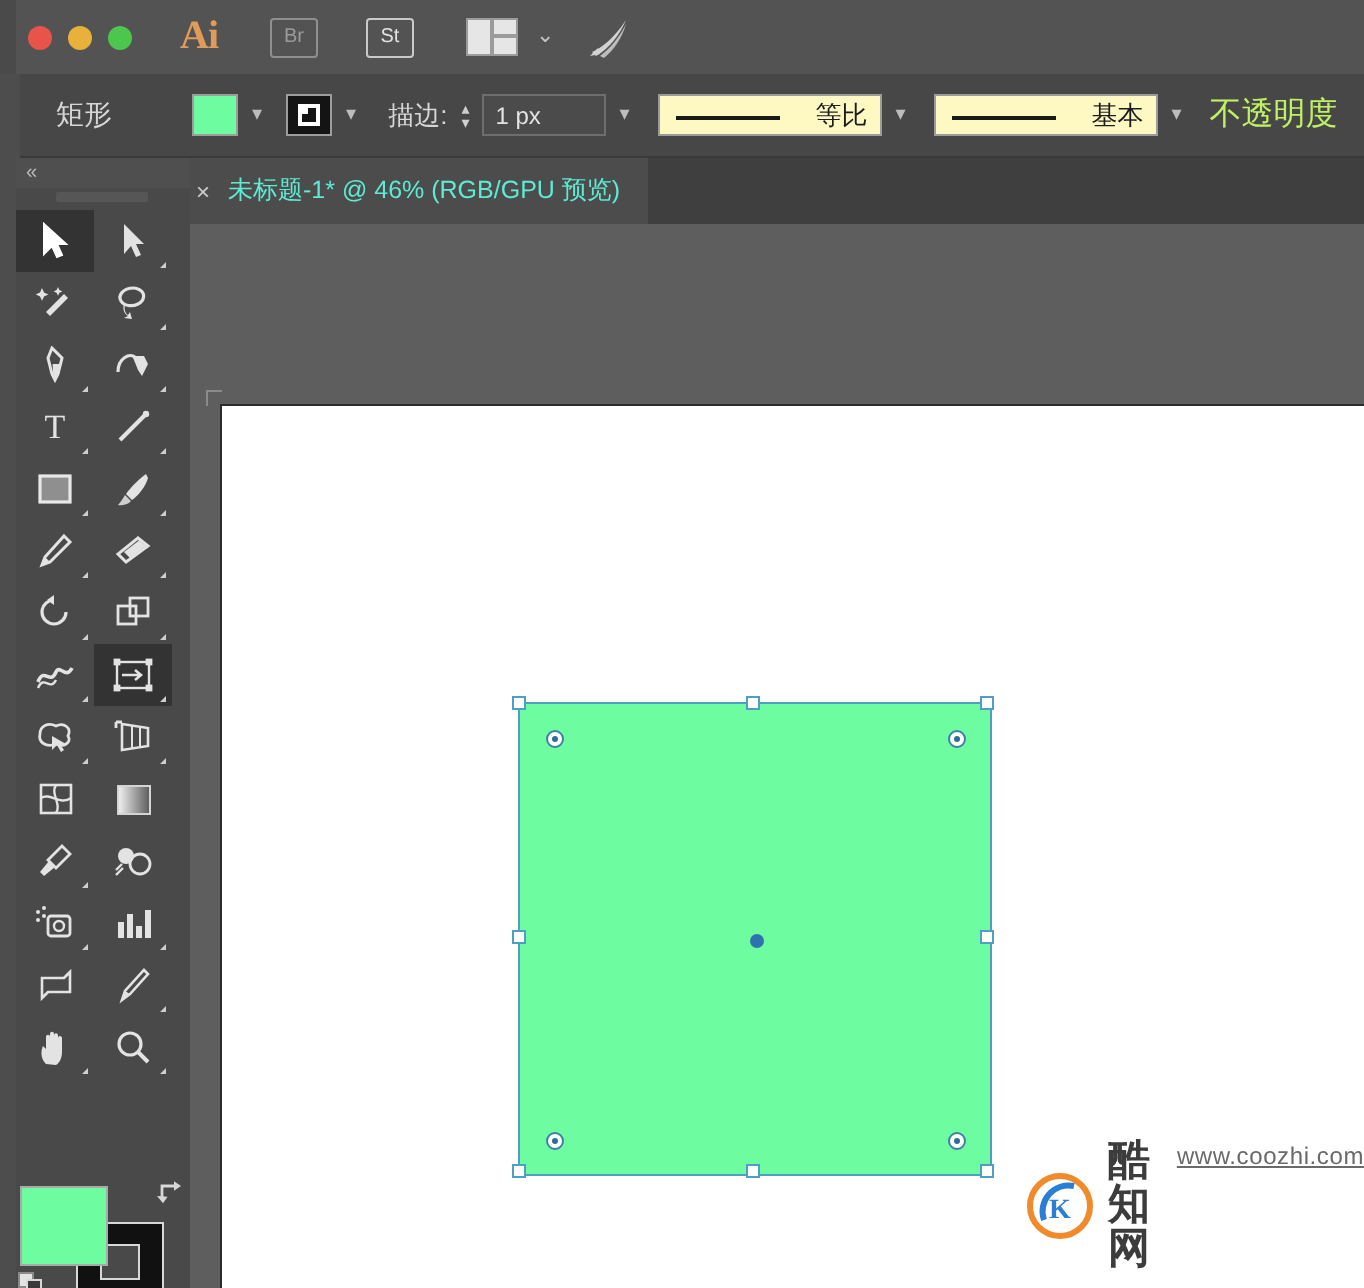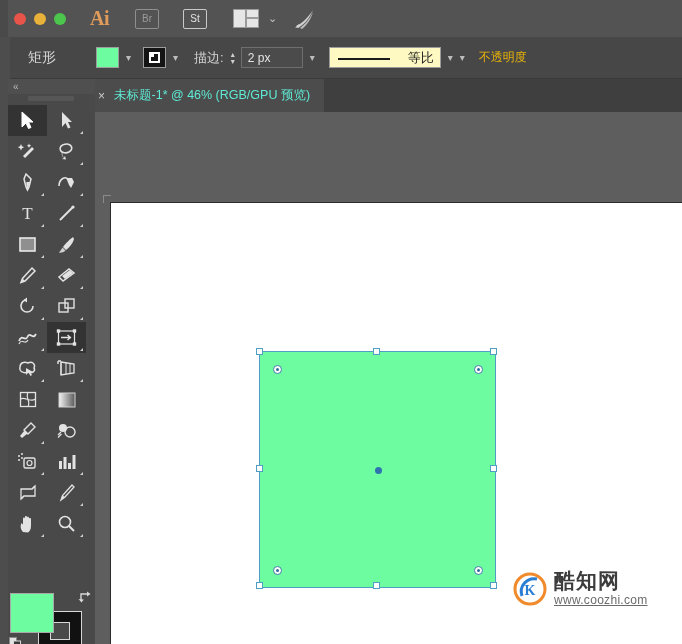--- a/index.html
+++ b/index.html
@@ -86,21 +86,21 @@
   .combo {
     margin-left: 14px; width: 112px; height: 21px;
     background: #fef9c3; border: 1px solid #9b9b9b;
     display: flex; align-items: center; justify-content: flex-end;
     padding-right: 6px; position: relative;
   }
   .combo .line {
     position: absolute; left: 8px; top: 10px; width: 52px; height: 2px; background: #1a1a1a;
   }
   .combo .ctext { color: #1c1c1c; font-size: 13px; }
-  .opacity-lbl { margin-left: 14px; color: #eab308; font-size: 12px; white-space: nowrap; }
+  .opacity-lbl { margin-left: 14px; color: #bef264; font-size: 16px; white-space: nowrap; }
 
   
   .tabbar {
     position: absolute; left: 0; top: 79px; width: 682px; height: 33px;
     background: #3f3f3f;
   }
   .tab {
     position: absolute; left: 88px; top: 0; height: 33px;
     background: #4c4c4c;
     display: flex; align-items: center; padding: 0 14px 0 10px;
@@ -210,21 +210,21 @@
     padding: 3px 8px 4px 8px;
     white-space: nowrap; z-index: 50;
   }
 
   
   .watermark {
     position: absolute; left: 513px; top: 570px;
     display: flex; align-items: center; gap: 7px; z-index: 40;
   }
   .wm-mark { width: 34px; height: 34px; position: relative; }
-  .wm-text { display: flex; flex-direction: column; }
+  .wm-text { display: flex; }
   .wm-cn {
     color: #3c3c3c; font-size: 21px; font-weight: bold; line-height: 1.05;
     letter-spacing: 1px;
   }
   .wm-url { color: #6a6a6a; font-size: 12px; letter-spacing: 0.3px; margin-top: 1px; text-decoration: underline; }
 </style>
 </head>
 <body>
 
 <div id="app">
@@ -269,29 +269,33 @@
           <div class="inner2"></div>
         </div>
     </div>
     <div class="cb-chev">▾</div>
 
     <div class="cb-text">描边:</div>
     <div class="spinner">
       <span>▴</span>
         <span>▾</span>
     </div>
-    <div class="strokew">2 px</div>
+    <div class="strokew">1 px</div>
     <div class="cb-chev">▾</div>
 
     <div class="combo">
       <div class="line"></div>
       <span class="ctext">等比</span>
     </div>
     <div class="cb-chev">▾</div>
 
+    <div class="combo">
+      <div class="line"></div>
+      <span class="ctext">基本</span>
+    </div>
     <div class="cb-chev">▾</div>
 
     <div class="opacity-lbl">不透明度</div>
   </div>
 
   <div class="tabbar">
     <div class="tab">
       <span class="x">×</span>
       <span class="ttl">未标题-1* @ 46% (RGB/GPU 预览)</span>
     </div>

